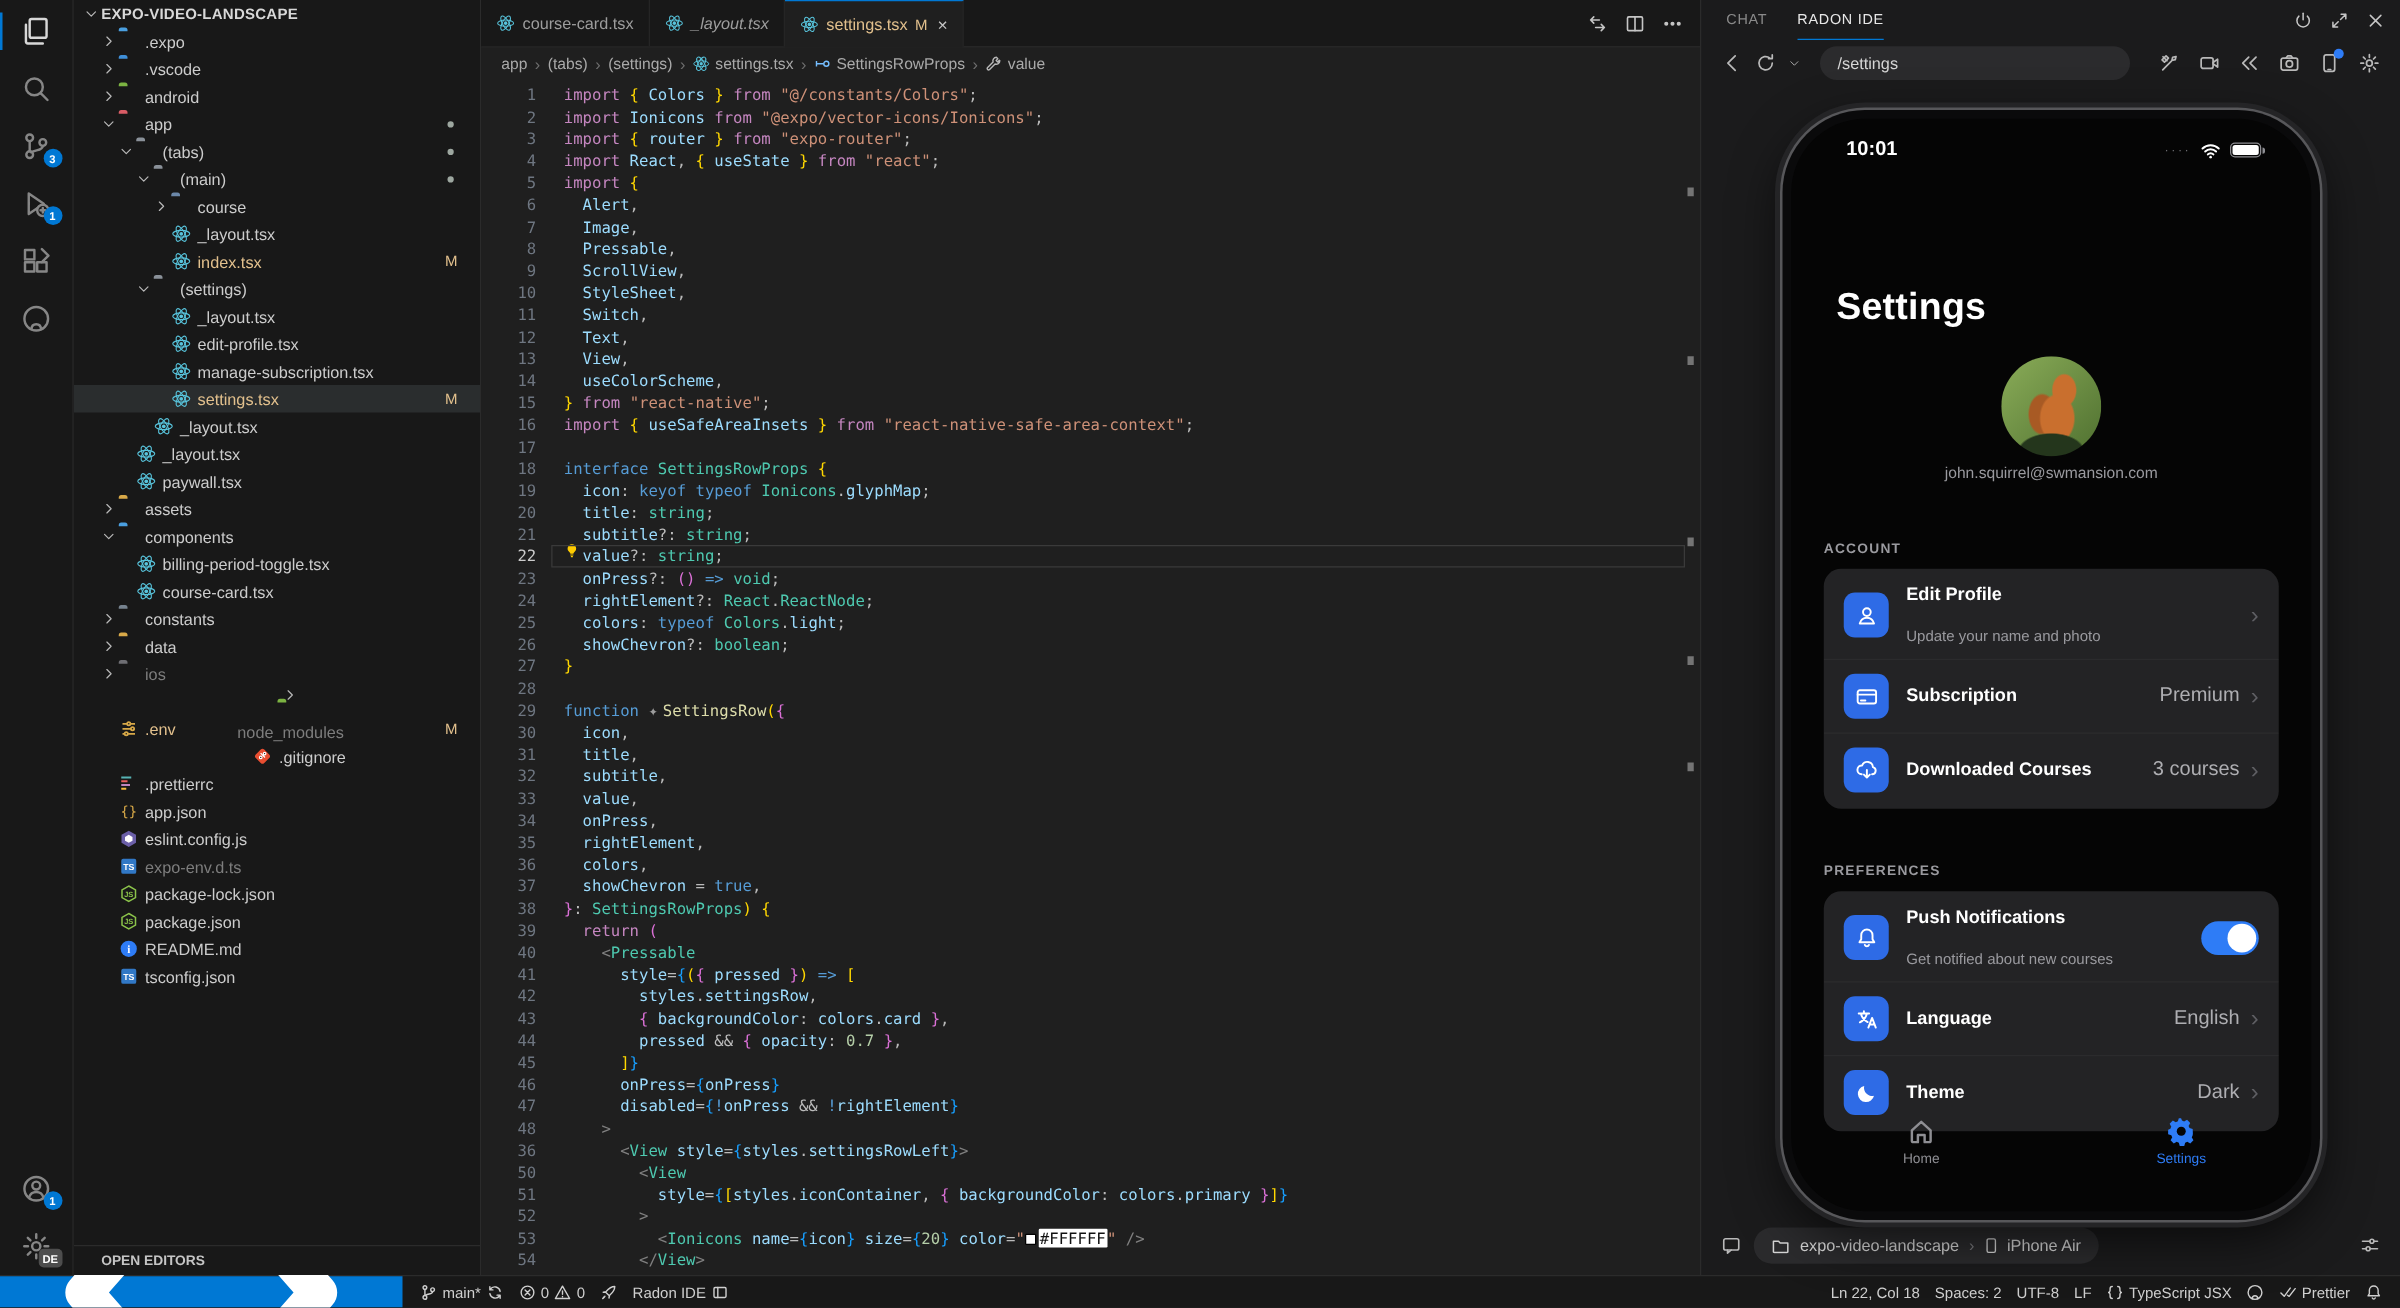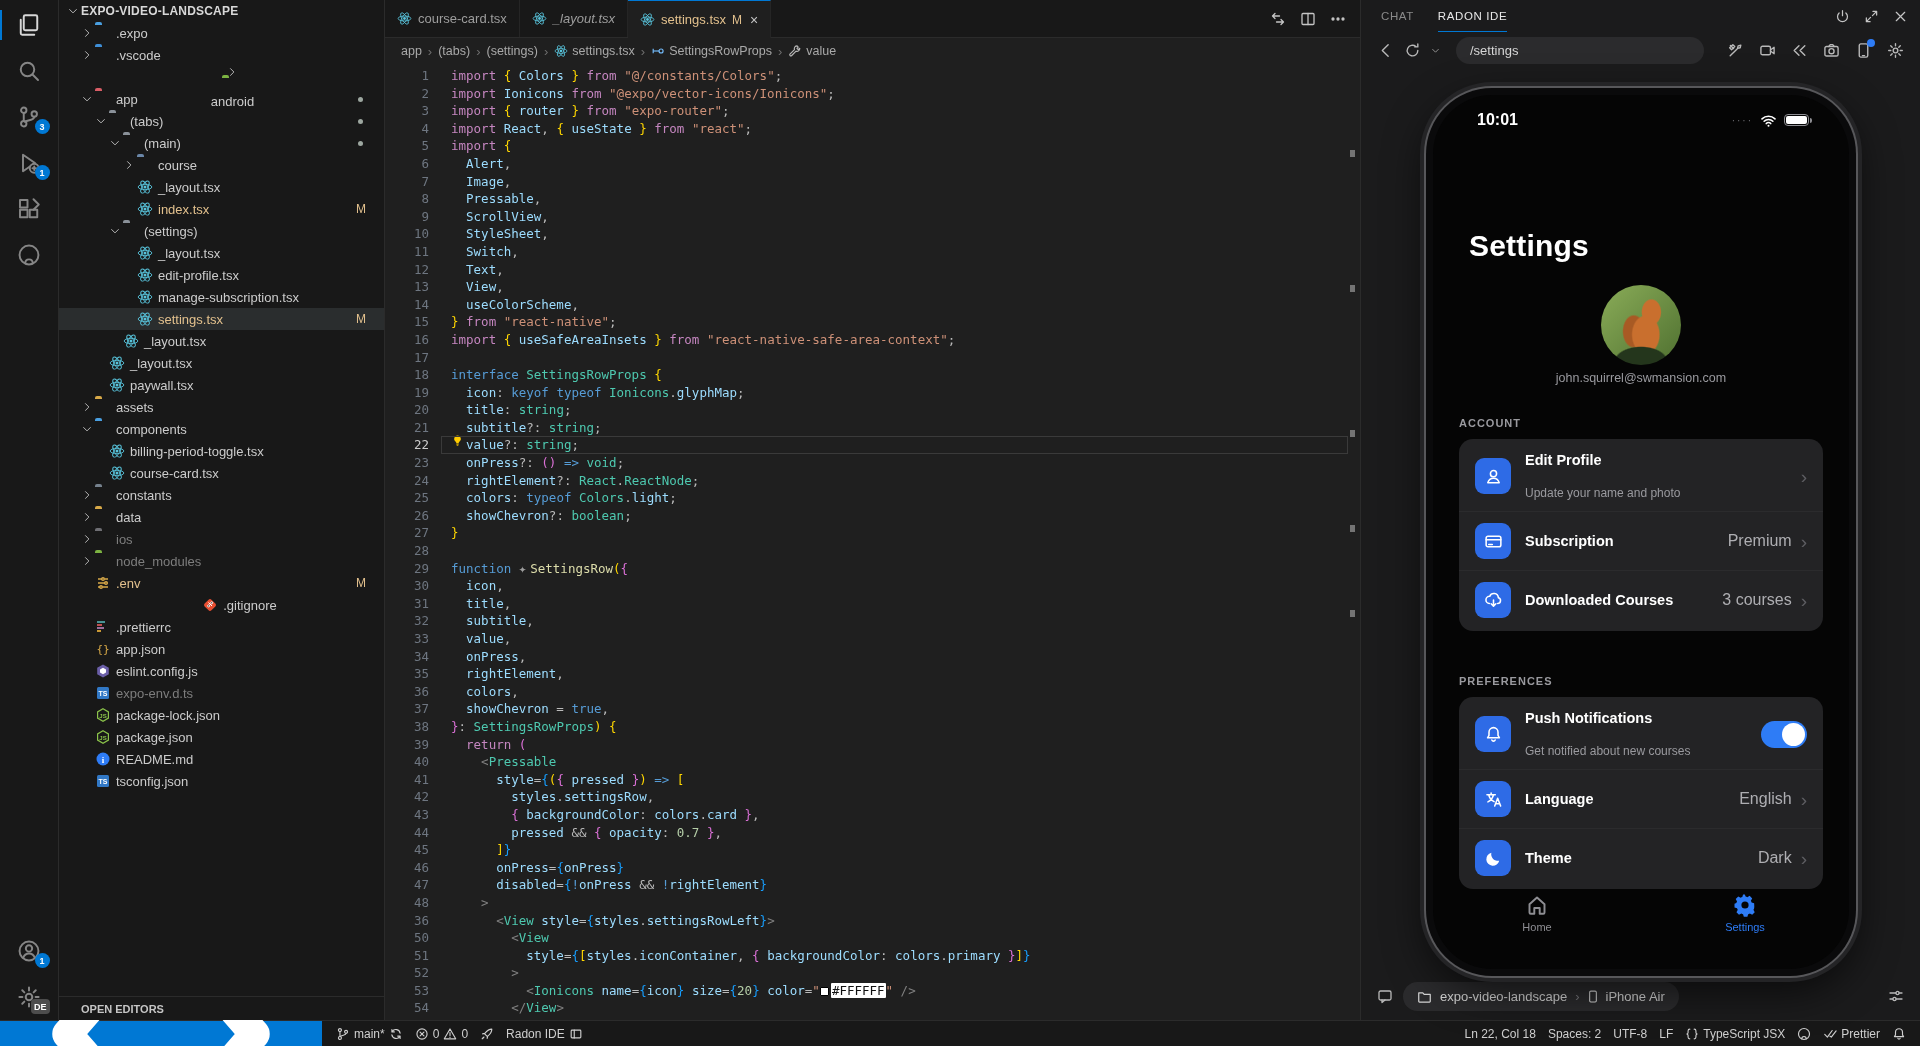--- a/index.html
+++ b/index.html
@@ -98,21 +98,21 @@
   .avatar{width:80px;height:80px;border-radius:50%;margin:22px auto 0;
     background:
       radial-gradient(42px 24px at 50% 96%,#24361c 0 60%,transparent 65%),
       radial-gradient(15px 20px at 63% 34%,#c96f2e 0 60%,transparent 68%),
       radial-gradient(21px 29px at 56% 62%,#c96f2e 0 62%,transparent 69%),
       radial-gradient(17px 25px at 41% 58%,#a85a24 0 60%,transparent 68%),
       linear-gradient(135deg,#8aac58,#4f7030)}
   .p-name{text-align:center;font-size:18px;font-weight:bold;margin-top:16px}
   .p-email{text-align:center;font-size:12.5px;color:#9a9a9f;margin-top:6px}
   .p-sec{margin:0 26px;font-size:11px;letter-spacing:1px;color:#9a9a9f;font-weight:bold}
-  .p-sec.first{margin-top:32px}
+  .p-sec.first{margin-top:48px}
   .p-sec.later{margin-top:44px}
   .card{margin:10px 26px 0;background:#232325;border-radius:14px;padding:2px 0}
   .prow{display:flex;align-items:center;padding:11px 16px;cursor:pointer}
   .prow + .prow{border-top:1px solid rgba(255,255,255,.04)}
   .prow .sq{width:36px;height:36px;border-radius:9px;background:#2e6be6;display:flex;align-items:center;justify-content:center;color:#fff;flex:0 0 36px}
   .prow .sq .ico{width:19px;height:19px}
   .prow .ptexts{margin-left:14px;min-width:0}
   .prow .pt{font-size:14.5px;font-weight:bold;color:#fff}
   .prow .ps{font-size:12px;color:#9a9a9f;margin-top:18px}
   .prow .pval{margin-left:auto;font-size:16px;color:#aeaeb2}
@@ -238,21 +238,21 @@
         </div>
         <div class="row " style="padding-left: 22px;">
           <span class="twisty ico">
             <svg viewBox="0 0 16 16" fill="none" stroke="currentColor" stroke-width="1.3" stroke-linecap="round" stroke-linejoin="round">
               <path d="M6 3.5 10.5 8 6 12.5"></path>
             </svg>
           </span>
           <span class="fico"><span class="folder-glyph" style="background: rgb(63, 143, 216);"></span></span>
           <span class="lbl">.vscode</span>
         </div>
-        <div class="row " style="padding-left: 22px; flex-direction: column;">
+        <div class="row " style="padding-left: 22px;">
           <span class="twisty ico">
             <svg viewBox="0 0 16 16" fill="none" stroke="currentColor" stroke-width="1.3" stroke-linecap="round" stroke-linejoin="round">
               <path d="M6 3.5 10.5 8 6 12.5"></path>
             </svg>
           </span>
           <span class="fico"><span class="folder-glyph" style="background: rgb(124, 179, 66);"></span></span>
           <span class="lbl">android</span>
         </div>
         <div class="row " style="padding-left: 22px;">
           <span class="twisty ico">
@@ -496,21 +496,21 @@
         </div>
         <div class="row dim" style="padding-left: 22px;">
           <span class="twisty ico">
             <svg viewBox="0 0 16 16" fill="none" stroke="currentColor" stroke-width="1.3" stroke-linecap="round" stroke-linejoin="round">
               <path d="M6 3.5 10.5 8 6 12.5"></path>
             </svg>
           </span>
           <span class="fico"><span class="folder-glyph" style="background: rgb(110, 110, 115);"></span></span>
           <span class="lbl">ios</span>
         </div>
-        <div class="row dim" style="padding-left: 22px;">
+        <div class="row dim" style="padding-left: 22px; flex-direction: column;">
           <span class="twisty ico">
             <svg viewBox="0 0 16 16" fill="none" stroke="currentColor" stroke-width="1.3" stroke-linecap="round" stroke-linejoin="round">
               <path d="M6 3.5 10.5 8 6 12.5"></path>
             </svg>
           </span>
           <span class="fico"><span class="folder-glyph" style="background: rgb(124, 179, 66);"></span></span>
           <span class="lbl">node_modules</span>
         </div>
         <div class="row mod" style="padding-left: 22px;">
           <span class="twisty ico"></span>

